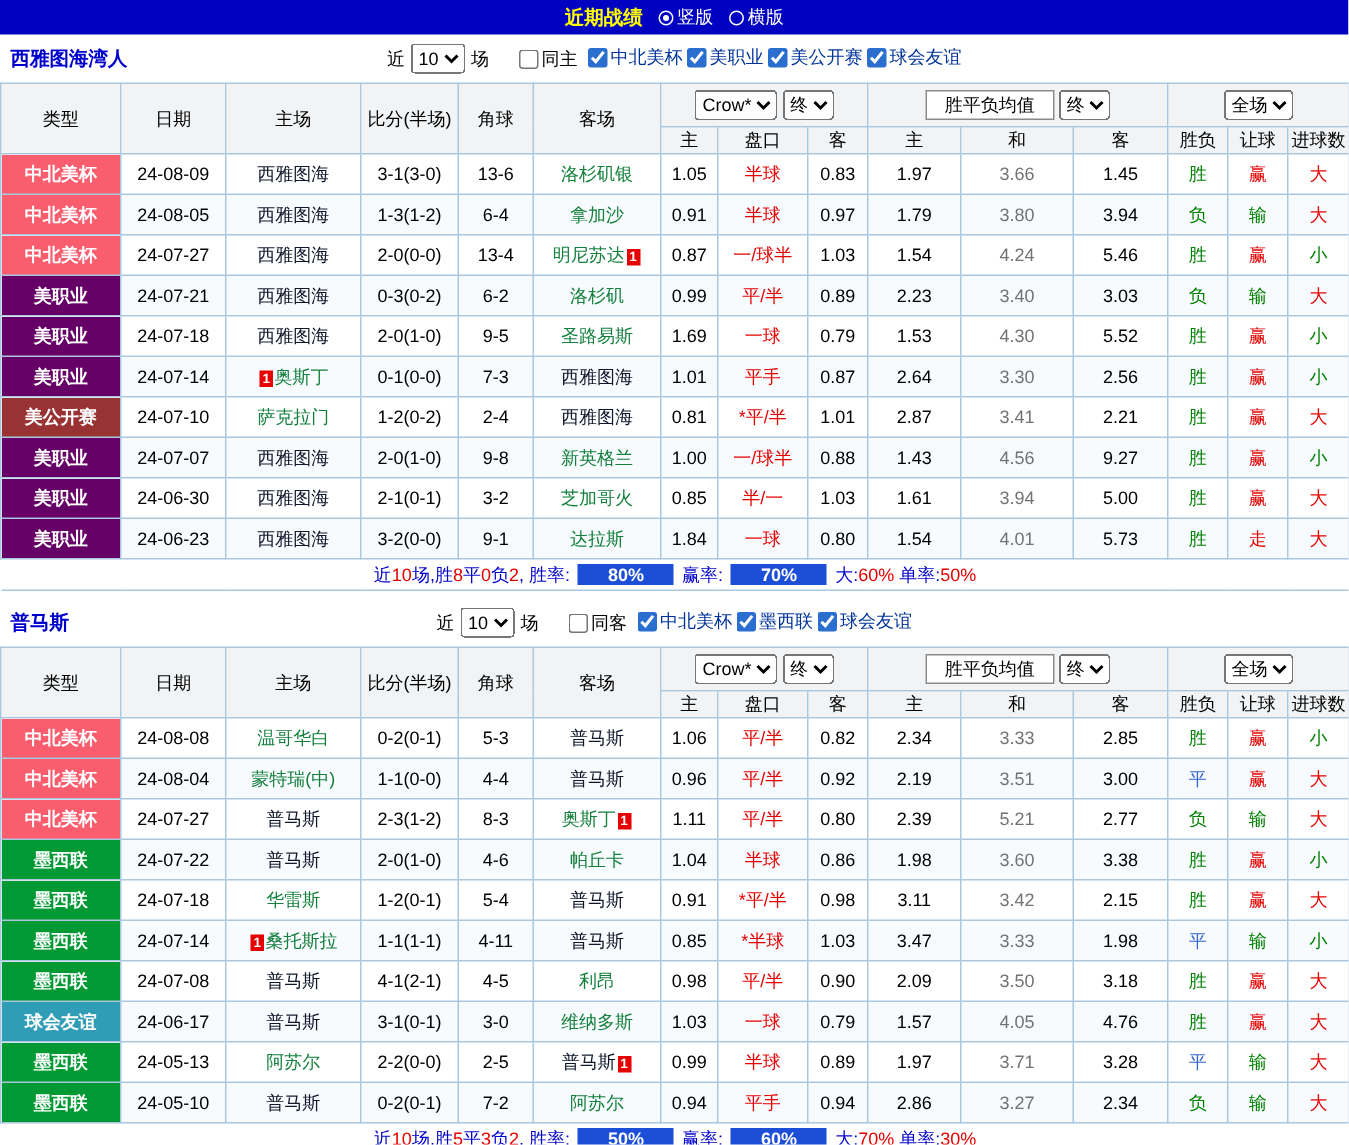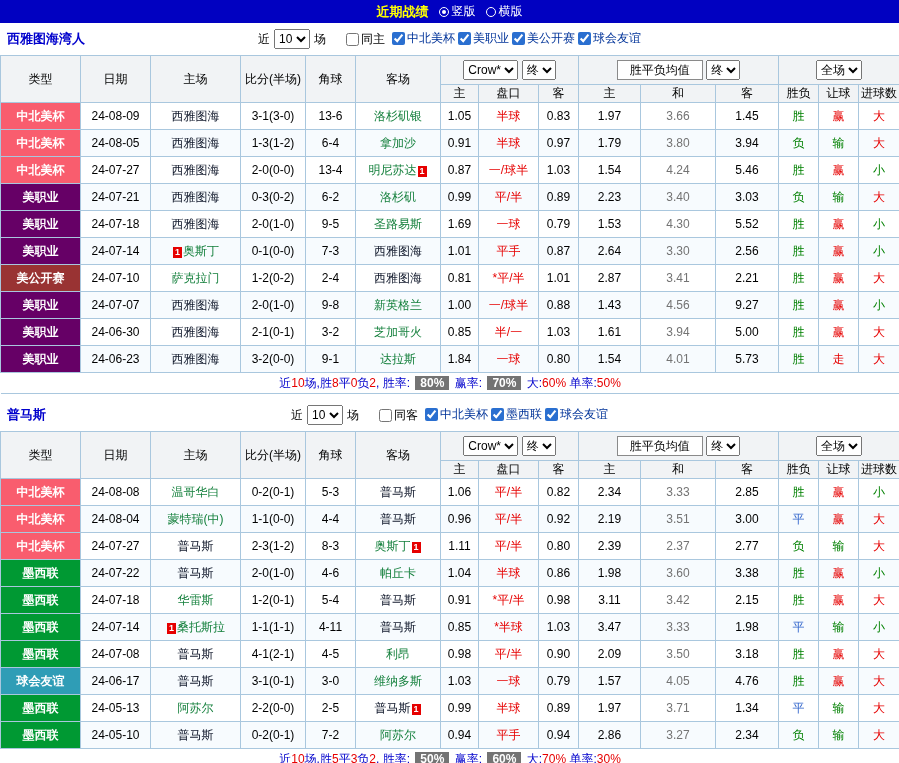--- a/index.html
+++ b/index.html
@@ -41,21 +41,21 @@
   .avg-draw-cell{color:#737373;}
   .tm{color:#15803d;cursor:pointer;}
   .tm-green{color:#0f172a;cursor:pointer;}
   .rc{display:inline-block;background:#e60000;color:#fff;font-size:9px;line-height:11px;width:9px;height:11px;margin:0 1px;font-weight:bold;}
   .res-g{color:#008000;}
   .res-r{color:#e60000;}
   .res-b{color:#3366cc;}
   .stats tfoot td{height:20px;background:#fff;border-left:none;border-right:none;}
   .fb{color:#0000cc;}
   .fr{color:#e60000;}
-  .pct{background:#737373;color:#fff;font-weight:bold;padding:0 5px;margin:0 2px;}
+  .pct{background:#1d4ed8;color:#fff;font-weight:bold;padding:0 20px;margin:0 2px;}
   .avg-box{display:inline-block;border:1px solid #8a8a8a;background:#fff;padding:0 12px;height:18px;line-height:18px;vertical-align:middle;}
 </style>
 </head>
 <body>
 
 <div class="topbar">
   <span class="title">近期战绩</span>
   <label class="radio-opt">
     <span class="radio on"></span>
     <span>竖版</span>
@@ -435,21 +435,21 @@
             <td class="type-cell t-cnc">中北美杯</td>
             <td>24-07-27</td>
             <td><span class="tm-green">普马斯</span></td>
             <td class="score-cell">2-3(1-2)</td>
             <td>8-3</td>
             <td><span class="tm">奥斯丁</span><span class="rc">1</span></td>
             <td>1.11</td>
             <td class="pan-cell">平/半</td>
             <td>0.80</td>
             <td>2.39</td>
-            <td class="avg-draw-cell">2.37</td>
+            <td class="avg-draw-cell">5.21</td>
             <td>2.77</td>
             <td class="res-g">负</td>
             <td class="res-g">输</td>
             <td class="res-r">大</td>
           </tr>
           <tr>
             <td class="type-cell t-mex">墨西联</td>
             <td>24-07-22</td>
             <td><span class="tm-green">普马斯</span></td>
             <td class="score-cell">2-0(1-0)</td>
@@ -538,21 +538,21 @@
             <td>24-05-13</td>
             <td><span class="tm">阿苏尔</span></td>
             <td class="score-cell">2-2(0-0)</td>
             <td>2-5</td>
             <td><span class="tm-green">普马斯</span><span class="rc">1</span></td>
             <td>0.99</td>
             <td class="pan-cell">半球</td>
             <td>0.89</td>
             <td>1.97</td>
             <td class="avg-draw-cell">3.71</td>
-            <td>1.34</td>
+            <td>3.28</td>
             <td class="res-b">平</td>
             <td class="res-g">输</td>
             <td class="res-r">大</td>
           </tr>
           <tr>
             <td class="type-cell t-mex">墨西联</td>
             <td>24-05-10</td>
             <td><span class="tm-green">普马斯</span></td>
             <td class="score-cell">0-2(0-1)</td>
             <td>7-2</td>

